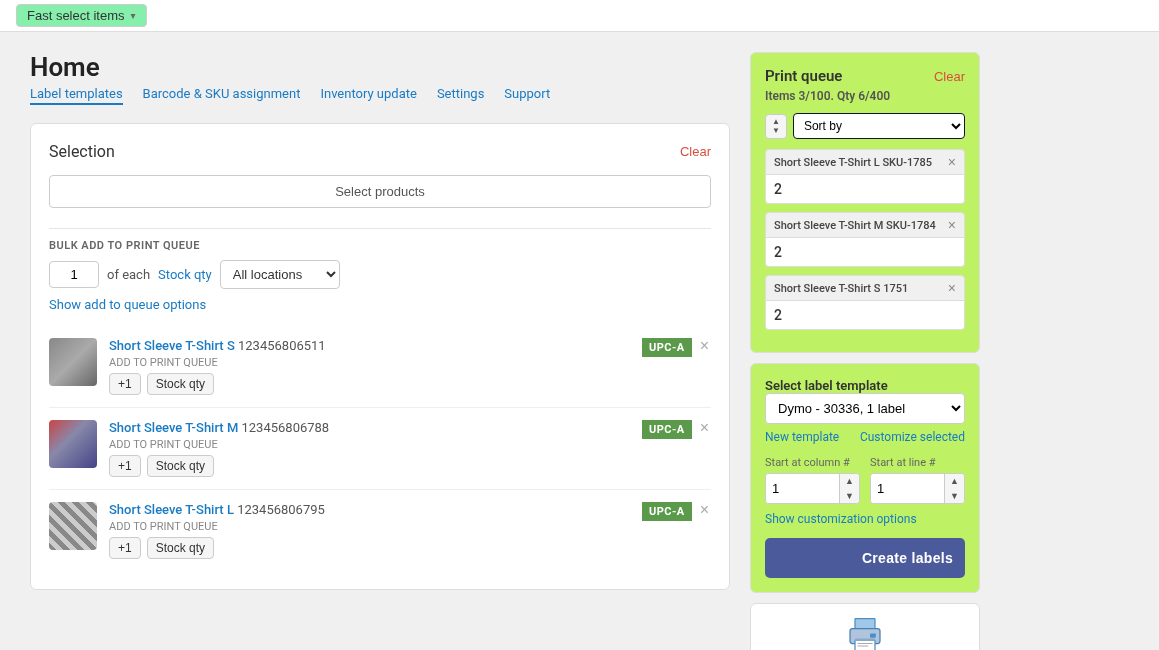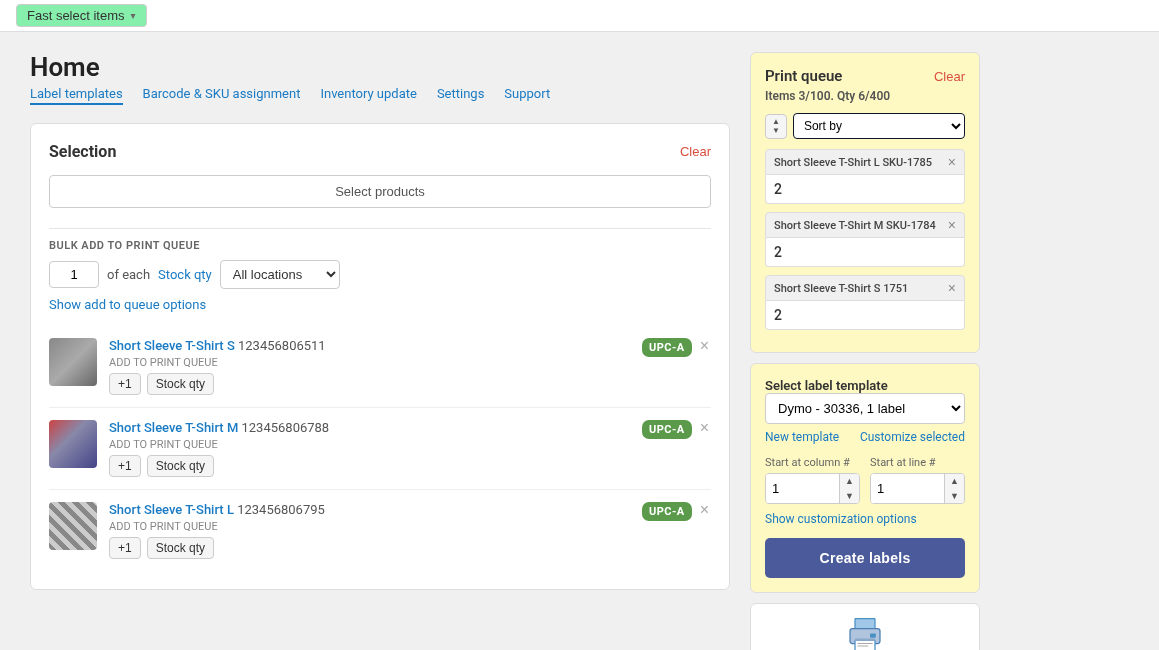--- a/index.html
+++ b/index.html
@@ -78,21 +78,21 @@
     }
 
     .card-header {
       display: flex;
       justify-content: space-between;
       align-items: center;
       margin-bottom: 14px;
     }
     .card-title {
       font-size: 16px;
-      font-weight: 700;
+      font-weight: 400;
       color: #333;
     }
     .clear-btn {
       color: #d94f3d;
       font-size: 13px;
       cursor: pointer;
       background: none;
       border: none;
       font-weight: 500;
     }
@@ -260,41 +260,41 @@
       display: flex;
       align-items: flex-start;
       gap: 6px;
     }
     .upc-badge {
       background: #5a9a4a;
       color: #fff;
       font-size: 11px;
       font-weight: 700;
       padding: 3px 7px;
-      border-radius: 7px;
+      border-radius: 0;
       letter-spacing: 0.5px;
     }
     .remove-btn {
       background: none;
       border: none;
       color: #aaa;
       font-size: 16px;
       cursor: pointer;
       line-height: 1;
       padding: 0 2px;
     }
 
     
     .right-panel {
       width: 230px;
       flex-shrink: 0;
     }
 
     .right-card {
-      background: #fef9c3;
+      background: #bef264;
       border: 1px solid #ddd;
       border-radius: 6px;
       padding: 14px;
       margin-bottom: 10px;
     }
 
     .print-queue-header {
       display: flex;
       justify-content: space-between;
       align-items: center;
@@ -458,20 +458,21 @@
       width: 100%;
       background: #4a5a9a;
       color: #fff;
       border: none;
       border-radius: 5px;
       padding: 12px;
       font-size: 14px;
       font-weight: 600;
       cursor: pointer;
       letter-spacing: 0.3px;
+      text-align: right;
     }
 
     
     .printing-instructions {
       text-align: center;
       padding: 14px;
       background: #fff;
       border: 1px solid #ddd;
       border-radius: 6px;
     }

